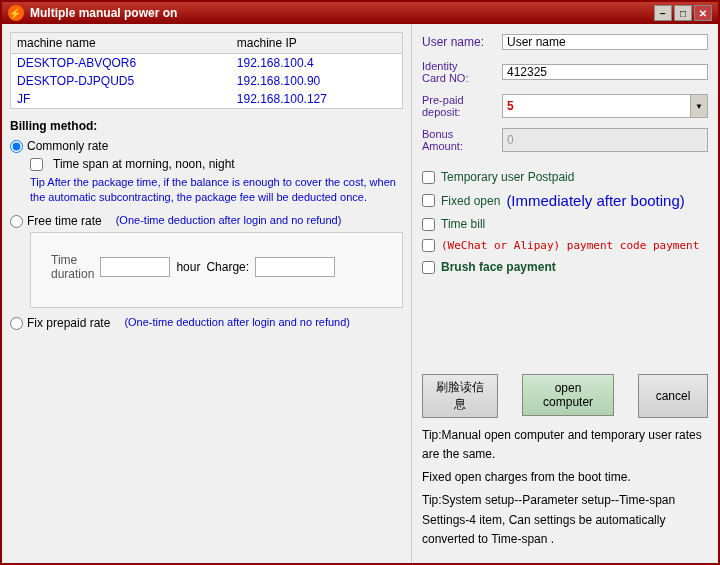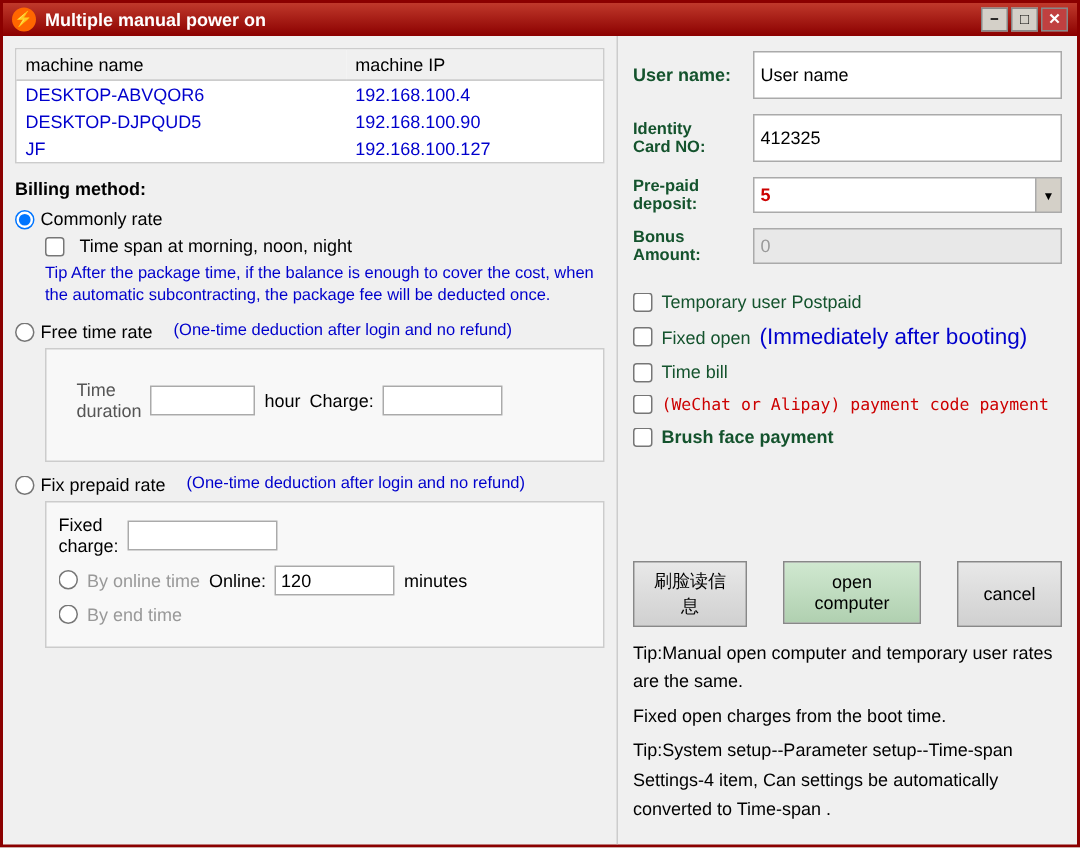--- a/index.html
+++ b/index.html
@@ -186,28 +186,28 @@
     
     
     .form-group {
       display: flex;
       align-items: center;
       margin-bottom: 10px;
     }
     
     .form-label {
       width: 80px;
-      font-weight: bold;
-      color: #14532d;
+      font-weight: normal;
+      color: #4c1d95;
       font-size: 12px;
     }
     
     .form-control {
       flex: 1;
-      height: 32px;
+      height: 16px;
       border: 1px solid #aaa;
       background: white;
       padding: 0 4px;
     }
     
     .form-control-select {
       display: flex;
       flex: 1;
     }
     
@@ -421,37 +421,20 @@
           </div>
         </div>
 
         <div class="radio-group">
           <div class="radio-item">
             <input type="radio" name="billing" style="">
             <span>Fix prepaid rate</span>
             <span style="margin-left:10px; color:#0000cc; font-size:11px;">(One-time deduction after login and no refund)</span>
           </div>
 
-          <div class="fix-prepaid-panel">
-            <div class="fix-row">
-              <label>Fixed<br>charge:</label>
-              <input type="text" class="fix-input" style="">
-            </div>
-            <div class="fix-row">
-              <input type="radio" name="online_type" style="">
-              <span class="radio-disabled">By online time</span>
-              <span>Online:</span>
-              <input type="text" class="minutes-input" value="120" style="">
-              <span>minutes</span>
-            </div>
-            <div class="fix-row">
-              <input type="radio" name="online_type" style="">
-              <span class="radio-disabled">By end time</span>
-            </div>
-          </div>
         </div>
 
       </div>
     </div>
 
     <div class="right-panel">
 
       <div class="form-group">
         <div class="form-label">User name:</div>
         <input type="text" class="form-control" value="User name" style="">

